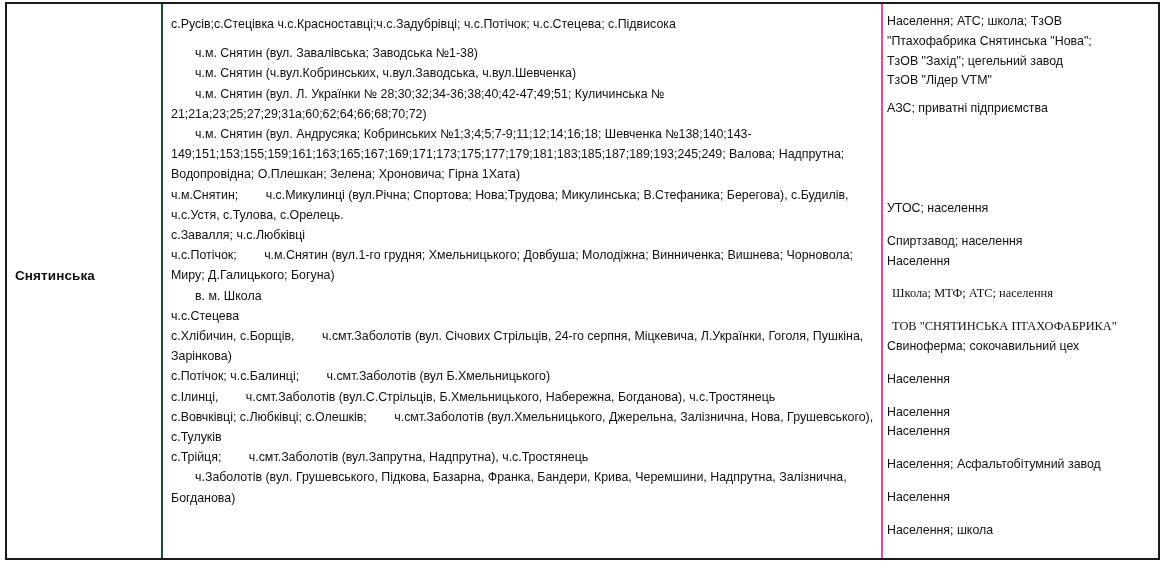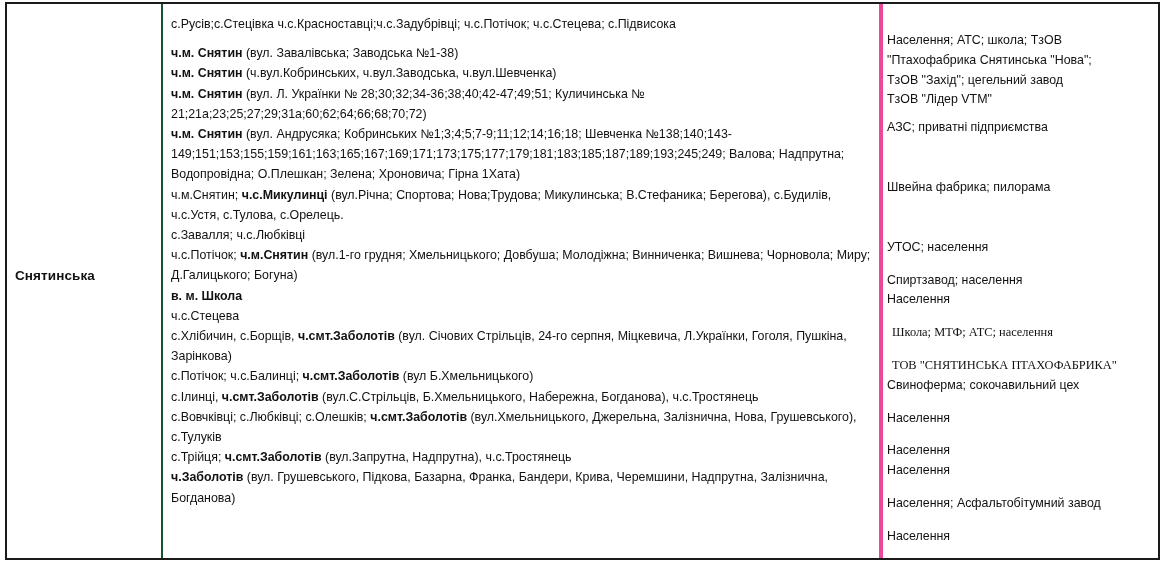--- a/index.html
+++ b/index.html
@@ -41,42 +41,41 @@
     top: 264px;
     font-size: 13.5px;
     font-weight: bold;
     letter-spacing: 0.1px;
     white-space: nowrap;
   }
 
   
   .col-streets {
     flex: 1 1 auto;
-    border-right: 4px solid #ec4899;
+    border-right: 2px solid #ec4899;
     box-sizing: border-box;
     padding: 10px 6px 0 8px;
     overflow: hidden;
   }
   .line {
     font-size: 12.4px;
     line-height: 20.2px;
     text-align: left;
     white-space: normal;
   }
-  .line b { font-weight: bold; }
+  .line b { font-weight: normal; margin-left: 24px; }
   .spacer-sm { height: 9px; }
 
   
   .col-objects {
     width: 275px;
     flex: 0 0 275px;
     box-sizing: border-box;
     padding: 8px 4px 9px 4px;
     overflow: hidden;
-    margin-top: 19px;
   }
   .obj {
     font-size: 12.4px;
     line-height: 19.8px;
   }
   .obj.indent { padding-left: 5px; font-family: Liberation Serif, serif; }
   .gap-1 { height: 8px; }
   .gap-4 { height: 40px; }
   .gap-5 { height: 13px; }
 </style>
@@ -165,21 +164,20 @@
 
     <div class="obj">Населення; АТС; школа; ТзОВ</div>
     <div class="obj">"Птахофабрика Снятинська "Нова";</div>
     <div class="obj">ТзОВ "Захід"; цегельний завод</div>
     <div class="obj">ТзОВ "Лідер VTM"</div>
 
     <div class="gap-1"></div>
     <div class="obj">АЗС; приватні підприємства</div>
 
     <div class="gap-4"></div>
-    <div class="obj">Швейна фабрика; пилорама</div>
 
     <div class="gap-4"></div>
     <div class="obj">УТОС; населення</div>
 
     <div class="gap-5"></div>
     <div class="obj">Спиртзавод; населення</div>
     <div class="obj">Населення</div>
 
     <div class="gap-5"></div>
     <div class="obj indent">Школа; МТФ; АТС; населення</div>

